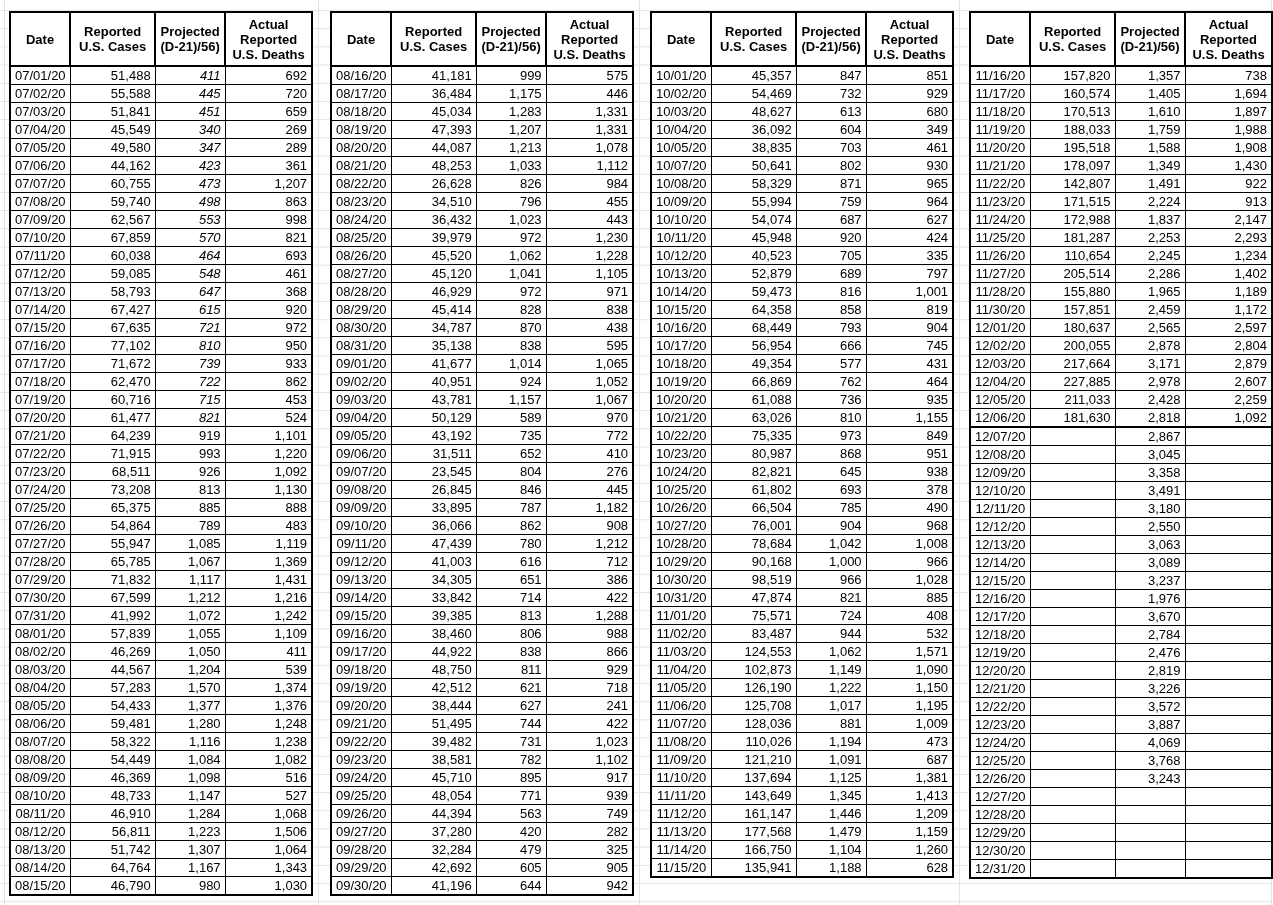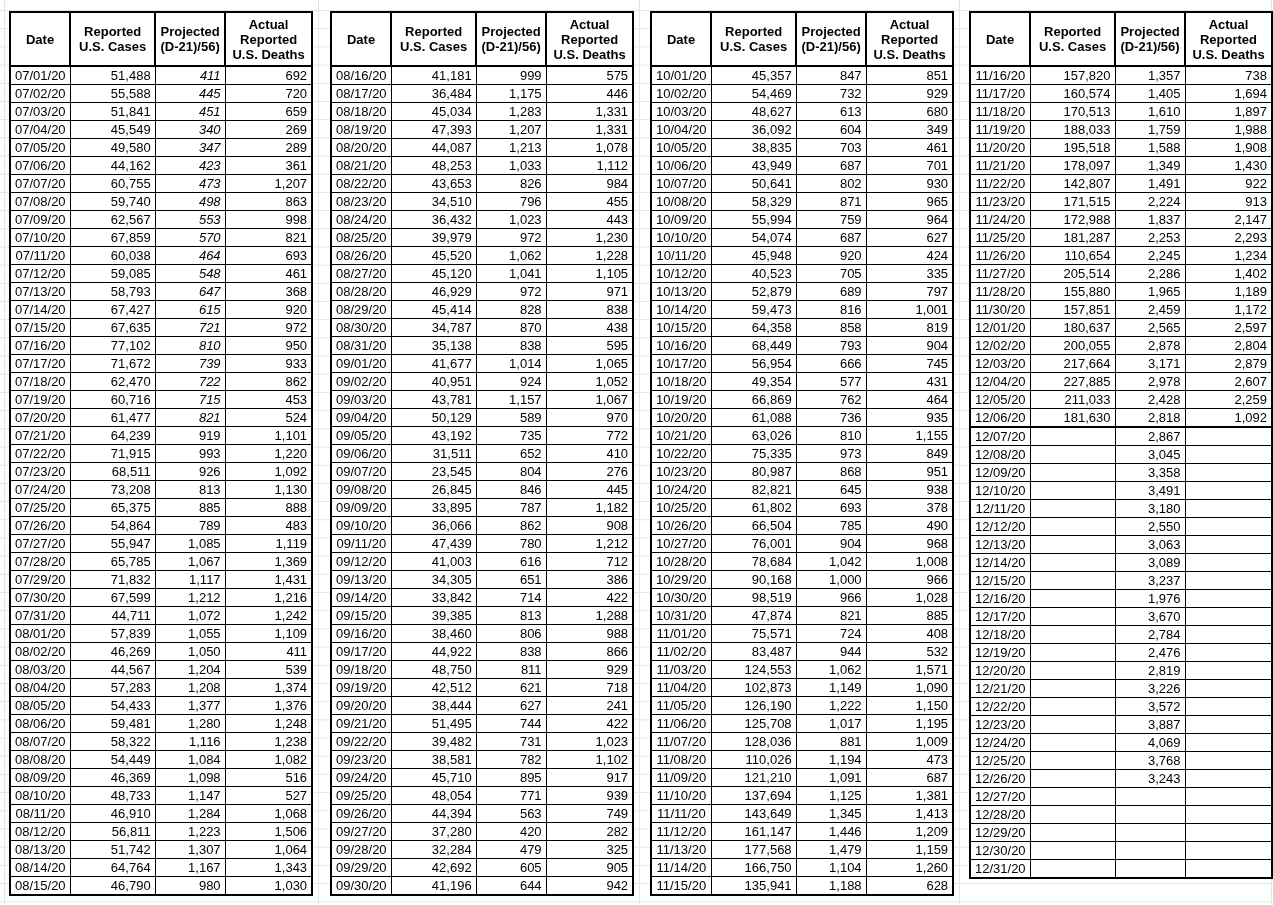--- a/index.html
+++ b/index.html
@@ -225,21 +225,21 @@
             <td class="num">1,431</td>
           </tr>
           <tr>
             <td class="date">07/30/20</td>
             <td class="num">67,599</td>
             <td class="num">1,212</td>
             <td class="num">1,216</td>
           </tr>
           <tr>
             <td class="date">07/31/20</td>
-            <td class="num">44,711</td>
+            <td class="num">41,992</td>
             <td class="num">1,072</td>
             <td class="num">1,242</td>
           </tr>
           <tr>
             <td class="date">08/01/20</td>
             <td class="num">57,839</td>
             <td class="num">1,055</td>
             <td class="num">1,109</td>
           </tr>
           <tr>
@@ -250,21 +250,21 @@
           </tr>
           <tr>
             <td class="date">08/03/20</td>
             <td class="num">44,567</td>
             <td class="num">1,204</td>
             <td class="num">539</td>
           </tr>
           <tr>
             <td class="date">08/04/20</td>
             <td class="num">57,283</td>
-            <td class="num">1,208</td>
+            <td class="num">1,570</td>
             <td class="num">1,374</td>
           </tr>
           <tr>
             <td class="date">08/05/20</td>
             <td class="num">54,433</td>
             <td class="num">1,377</td>
             <td class="num">1,376</td>
           </tr>
           <tr>
             <td class="date">08/06/20</td>
@@ -375,21 +375,21 @@
             <td class="num">1,078</td>
           </tr>
           <tr>
             <td class="date">08/21/20</td>
             <td class="num">48,253</td>
             <td class="num">1,033</td>
             <td class="num">1,112</td>
           </tr>
           <tr>
             <td class="date">08/22/20</td>
-            <td class="num">43,653</td>
+            <td class="num">26,628</td>
             <td class="num">826</td>
             <td class="num">984</td>
           </tr>
           <tr>
             <td class="date">08/23/20</td>
             <td class="num">34,510</td>
             <td class="num">796</td>
             <td class="num">455</td>
           </tr>
           <tr>
@@ -662,26 +662,20 @@
             <td class="num">604</td>
             <td class="num">349</td>
           </tr>
           <tr>
             <td class="date">10/05/20</td>
             <td class="num">38,835</td>
             <td class="num">703</td>
             <td class="num">461</td>
           </tr>
           <tr>
-            <td class="date">10/06/20</td>
-            <td class="num">43,949</td>
-            <td class="num">687</td>
-            <td class="num">701</td>
-          </tr>
-          <tr>
             <td class="date">10/07/20</td>
             <td class="num">50,641</td>
             <td class="num">802</td>
             <td class="num">930</td>
           </tr>
           <tr>
             <td class="date">10/08/20</td>
             <td class="num">58,329</td>
             <td class="num">871</td>
             <td class="num">965</td>

